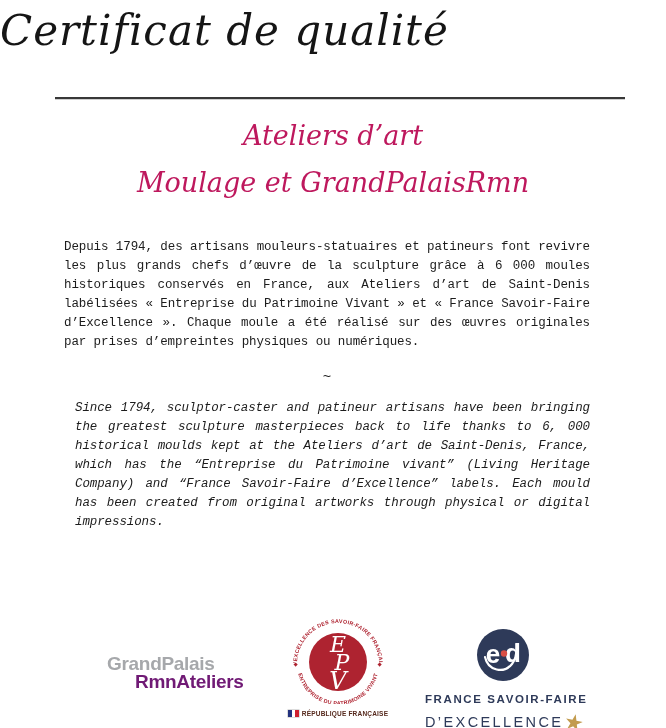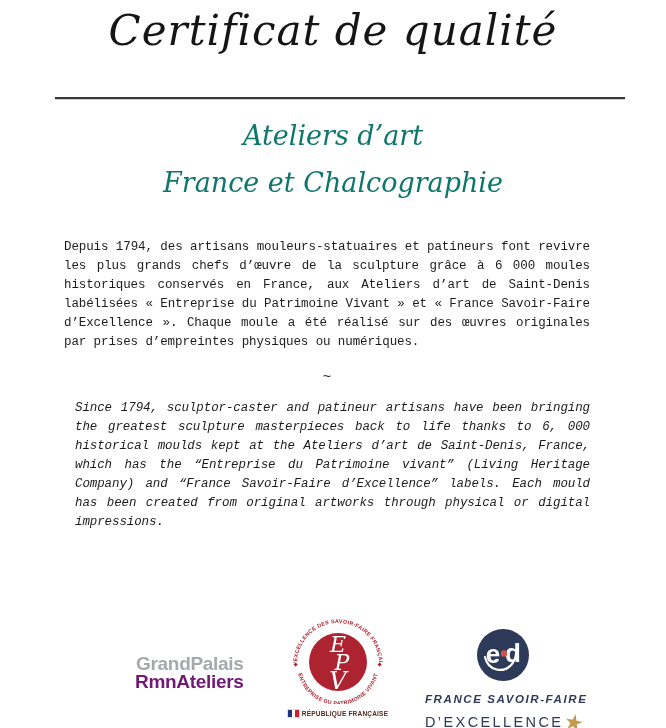--- a/index.html
+++ b/index.html
@@ -7,38 +7,37 @@
     width:666px; height:728px;
     background:#ffffff;
     position:relative;
     overflow:hidden;
     font-family:"Liberation Sans", sans-serif;
   }
 
   
   .title {
     position:absolute; top:6px; left:0; right:0;
-    text-align:center;
     font-family:"DejaVu Serif", serif;
     font-style:italic;
     font-size:42px;
     letter-spacing:1px;
     color:#151515;
   }
   .rule {
     position:absolute; top:97px; left:55px; width:570px;
     height:2px; background:#383838;
     border-bottom:1px solid #cfcfcf;
   }
   .subtitle {
     position:absolute; top:112px; left:0; right:0;
     text-align:center;
     font-family:"DejaVu Serif", serif;
     font-style:italic;
-    color:#0f766e;
+    color:#be185d;
     font-size:27px;
     line-height:47px;
   }
 
   
   .content {
     position:absolute; top:238px; left:64px; width:526px;
     color:#1c1c1c;
     font-family:Liberation Mono, monospace;
   }
@@ -58,57 +57,57 @@
   }
 
   
   .logos { position:absolute; left:0; top:612px; width:666px; height:116px; }
 
   .logo-gp {
     position:absolute; left:107px; top:43px;
     font-weight:bold; font-size:19px; letter-spacing:-0.3px; line-height:18px;
     white-space:nowrap;
   }
-  .gp1 { color:#a6a8ab;text-align:right; }
+  .gp1 { color:#a6a8ab; }
   .gp2 { color:#701a75; margin-left:28px; }
 
   .logo-epv { position:absolute; left:290px; top:6px; width:96px; text-align:center; }
   .republique {
     display:flex; align-items:center; justify-content:center; gap:3px;
     margin-top:2px;
   }
   .flag {
     width:11px; height:7px; flex:0 0 auto;
     background:linear-gradient(90deg,#23327e 0 33%,#ffffff 33% 66%,#cf2030 66% 100%);
     box-shadow:0 0 0 0.5px #b9b9b9;
   }
   .rep-text {
     font-size:6.5px; font-weight:bold; color:#55281c; letter-spacing:0.2px;
     white-space:nowrap;
   }
 
   .logo-fsfe { position:absolute; left:425px; top:16px; width:156px; text-align:center; color:#2e3a59; }
-  .fsfe1 { font-size:11.5px; font-weight:bold; letter-spacing:1.6px; margin-top:7px; white-space:nowrap;font-style:italic; }
+  .fsfe1 { font-size:11.5px; font-weight:bold; letter-spacing:1.6px; margin-top:7px; white-space:nowrap; }
   .fsfe2 { font-size:14.5px; letter-spacing:2.4px; margin-top:2px; white-space:nowrap; }
   .star  {
     display:inline-block; color:#c29b4e; font-size:22px;
     transform:rotate(12deg); position:relative; top:3px; left:1px;
     letter-spacing:0;
   }
 </style>
 </head>
 <body>
 
 <div class="title">Certificat de qualité</div>
 
 <div class="rule"></div>
 
 <div class="subtitle">
   <div>Ateliers d’art</div>
-  <div>France et Chalcographie</div>
+  <div>Moulage et GrandPalaisRmn</div>
 </div>
 
 <div class="content">
   <p class="fr">Depuis 1794, des artisans mouleurs-statuaires et patineurs font revivre les plus grands chefs d’œuvre de la sculpture grâce à 6 000 moules historiques conservés en France, aux Ateliers d’art de Saint-Denis labélisées « Entreprise du Patrimoine Vivant » et « France Savoir-Faire d’Excellence ». Chaque moule a été réalisé sur des œuvres originales par prises d’empreintes physiques ou numériques.</p>
   <div class="tilde">~</div>
   <p class="en">Since 1794, sculptor-caster and patineur artisans have been bringing the greatest sculpture masterpieces back to life thanks to 6, 000 historical moulds kept at the Ateliers d’art de Saint-Denis, France, which has the “Entreprise du Patrimoine vivant” (Living Heritage Company) and “France Savoir-Faire d’Excellence” labels. Each mould has been created from original artworks through physical or digital impressions.</p>
 </div>
 
 <div class="logos">
 

